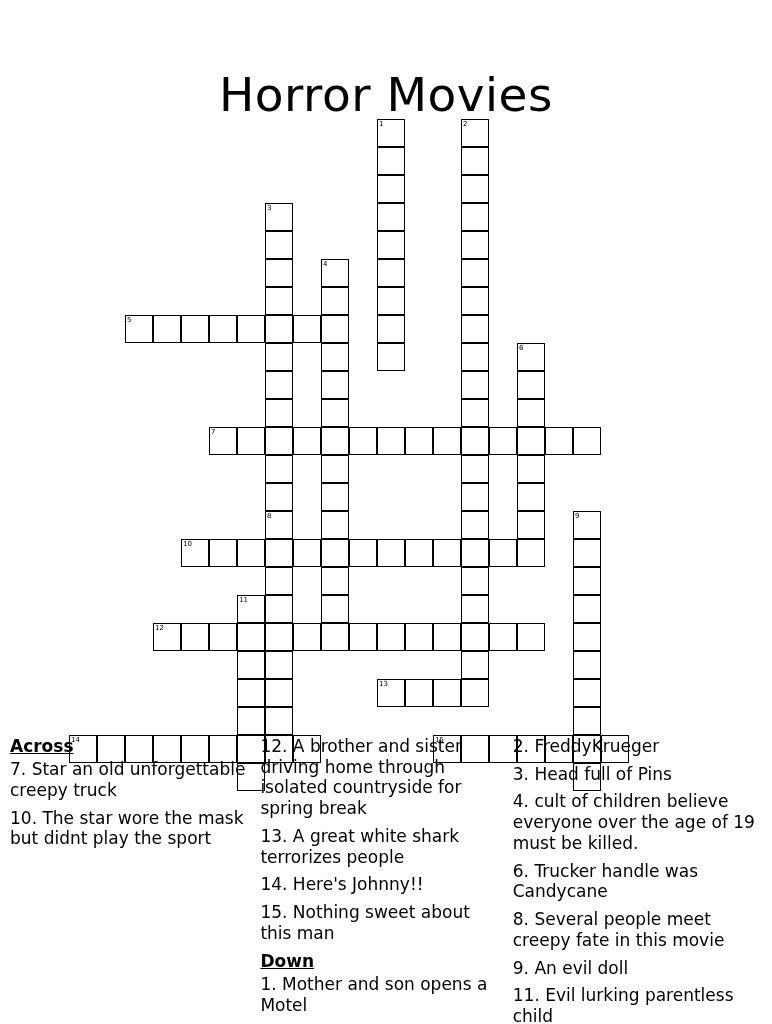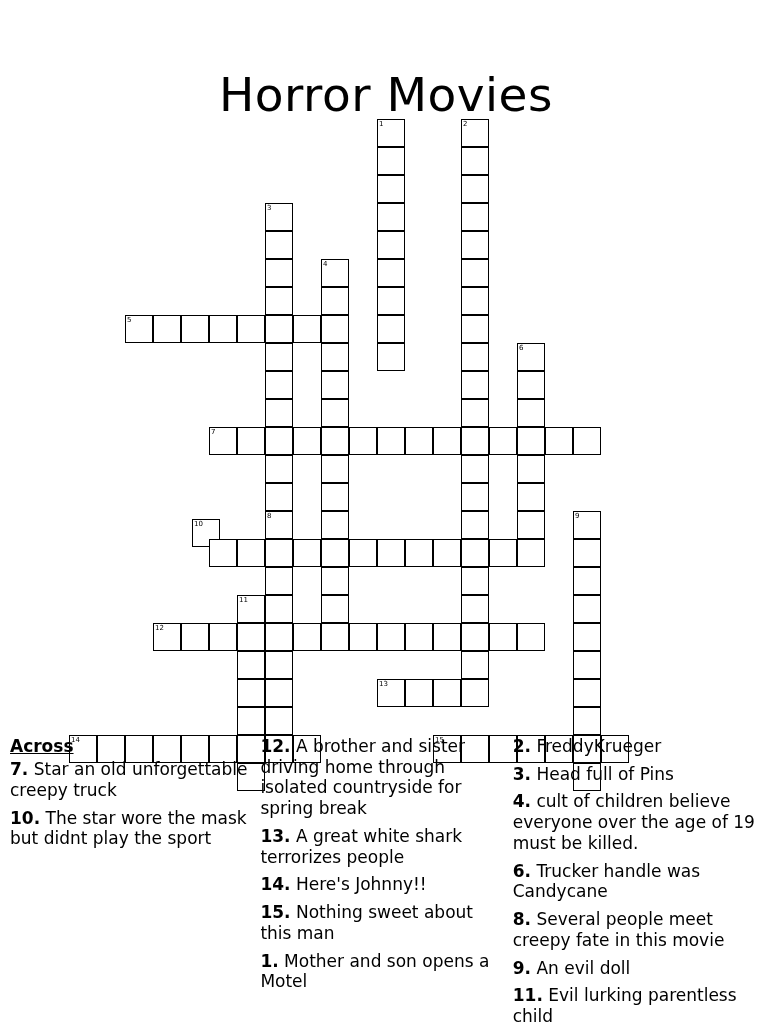--- a/index.html
+++ b/index.html
@@ -73,21 +73,21 @@
     text-decoration: underline;
     margin: 0 0 2px 0;
     line-height: 1.25;
   }
   .clue {
     font-size: 17px;
     line-height: 1.22;
     margin: 0 0 7px 0;
   }
   .clue b {
-    font-weight: bold;
+    font-weight: normal;
   }
 </style>
 </head>
 <body>
 
 <h1 id="puzzle-title">Horror Movies</h1>
 
 <div id="grid-layer">
     <div class="cell" style="left: 377px; top: 119px;">
       <span class="num">1</span>
@@ -196,21 +196,21 @@
     </div>
     <div class="cell" style="left: 573px; top: 539px;"></div>
     <div class="cell" style="left: 573px; top: 567px;"></div>
     <div class="cell" style="left: 573px; top: 595px;"></div>
     <div class="cell" style="left: 573px; top: 623px;"></div>
     <div class="cell" style="left: 573px; top: 651px;"></div>
     <div class="cell" style="left: 573px; top: 679px;"></div>
     <div class="cell" style="left: 573px; top: 707px;"></div>
     <div class="cell" style="left: 573px; top: 735px;"></div>
     <div class="cell" style="left: 573px; top: 763px;"></div>
-    <div class="cell" style="left: 181px; top: 519px; margin-left: 11px;">
+    <div class="cell" style="left: 181px; top: 539px;">
       <span class="num">10</span>
     </div>
     <div class="cell" style="left: 209px; top: 539px;"></div>
     <div class="cell" style="left: 237px; top: 539px;"></div>
     <div class="cell" style="left: 293px; top: 539px;"></div>
     <div class="cell" style="left: 349px; top: 539px;"></div>
     <div class="cell" style="left: 377px; top: 539px;"></div>
     <div class="cell" style="left: 405px; top: 539px;"></div>
     <div class="cell" style="left: 433px; top: 539px;"></div>
     <div class="cell" style="left: 489px; top: 539px;"></div>
@@ -265,20 +265,21 @@
   <div class="clue-col col-1">
     <div class="clue-heading">Across</div>
     <div class="clue"><b>7.</b> <span>Star an old unforgettable creepy truck</span></div>
     <div class="clue"><b>10.</b> <span>The star wore the mask but didnt play the sport</span></div>
   </div>
   <div class="clue-col col-2">
     <div class="clue"><b>12.</b> <span>A brother and sister driving home through isolated countryside for spring break</span></div>
     <div class="clue"><b>13.</b> <span>A great white shark terrorizes people</span></div>
     <div class="clue"><b>14.</b> <span>Here's Johnny!!</span></div>
     <div class="clue"><b>15.</b> <span>Nothing sweet about this man</span></div>
+    <div class="clue-heading">Down</div>
     <div class="clue"><b>1.</b> <span>Mother and son opens a Motel</span></div>
   </div>
   <div class="clue-col col-3">
     <div class="clue"><b>2.</b> <span>FreddyKrueger</span></div>
     <div class="clue"><b>3.</b> <span>Head full of Pins</span></div>
     <div class="clue"><b>4.</b> <span>cult of children believe everyone over the age of 19 must be killed.</span></div>
     <div class="clue"><b>6.</b> <span>Trucker handle was Candycane</span></div>
     <div class="clue"><b>8.</b> <span>Several people meet creepy fate in this movie</span></div>
     <div class="clue"><b>9.</b> <span>An evil doll</span></div>
     <div class="clue"><b>11.</b> <span>Evil lurking parentless child</span></div>

